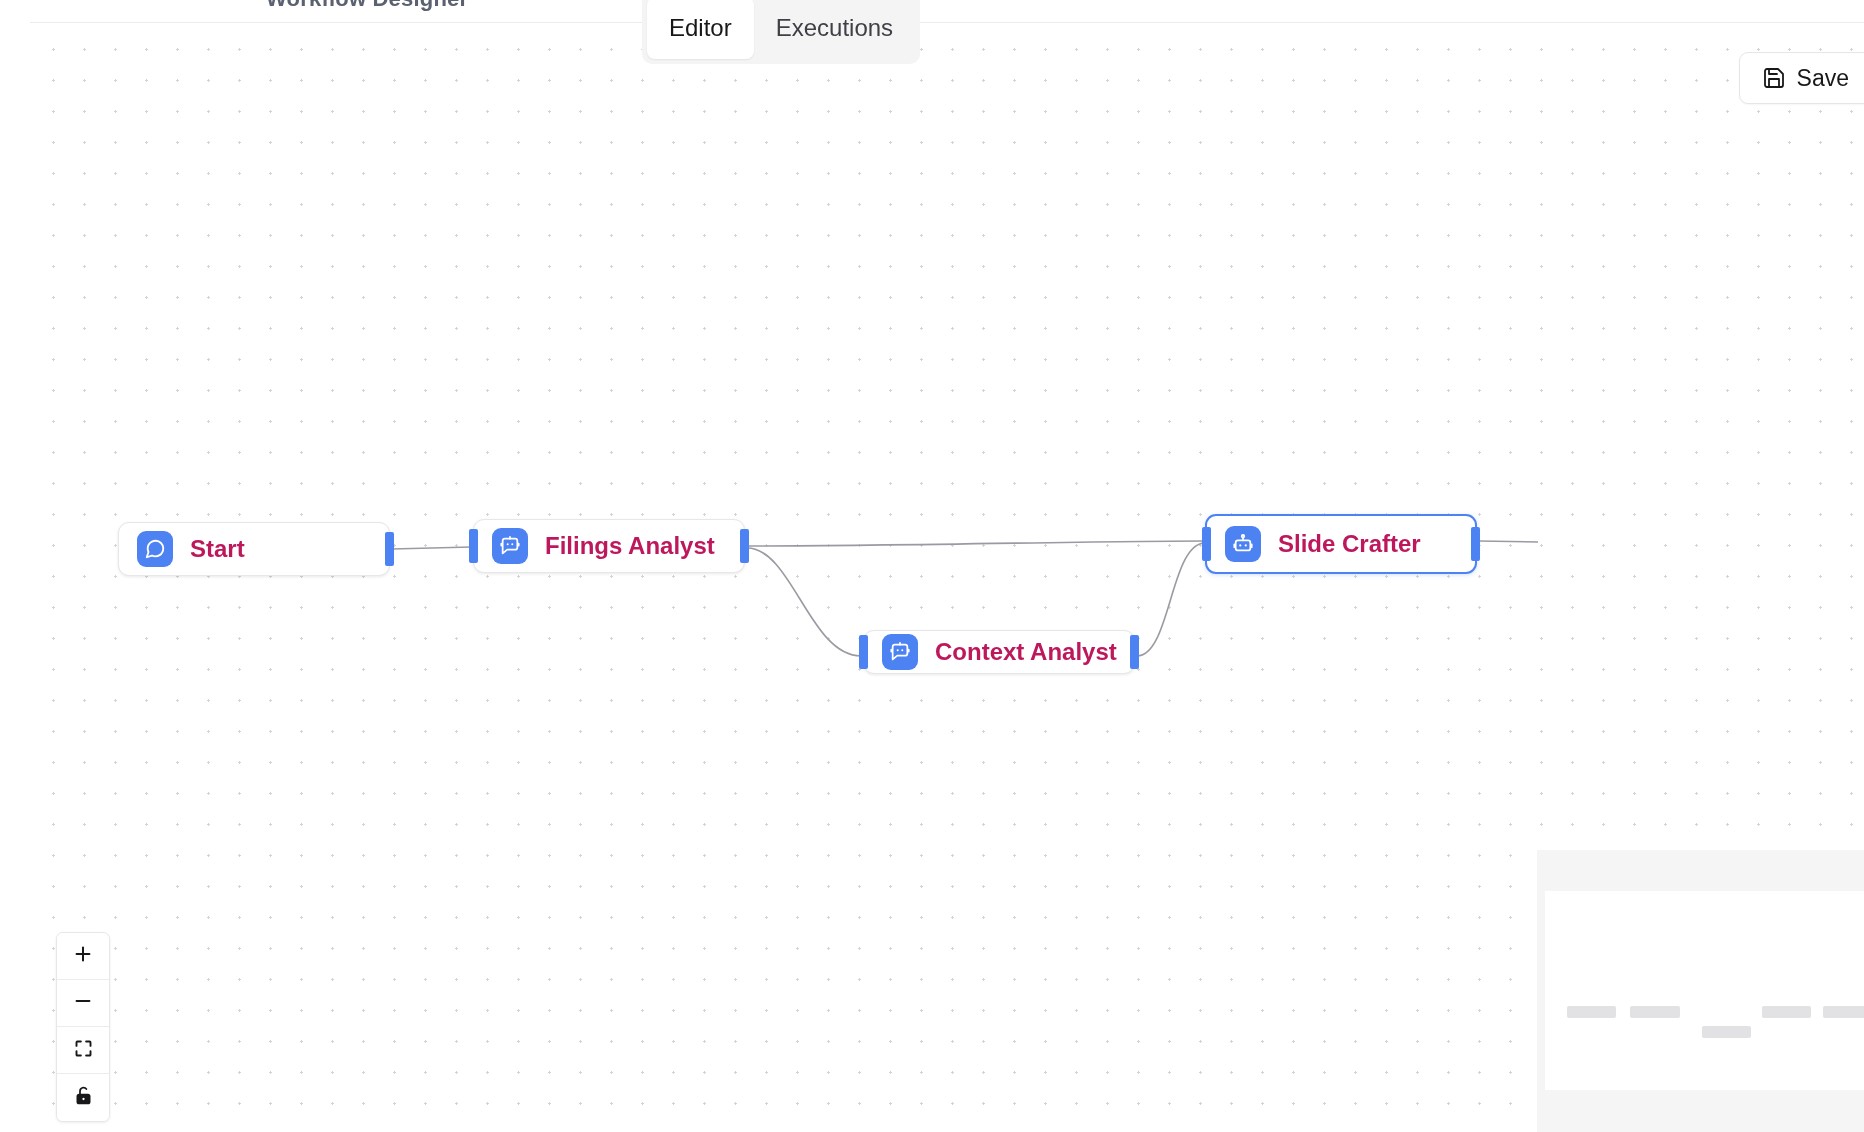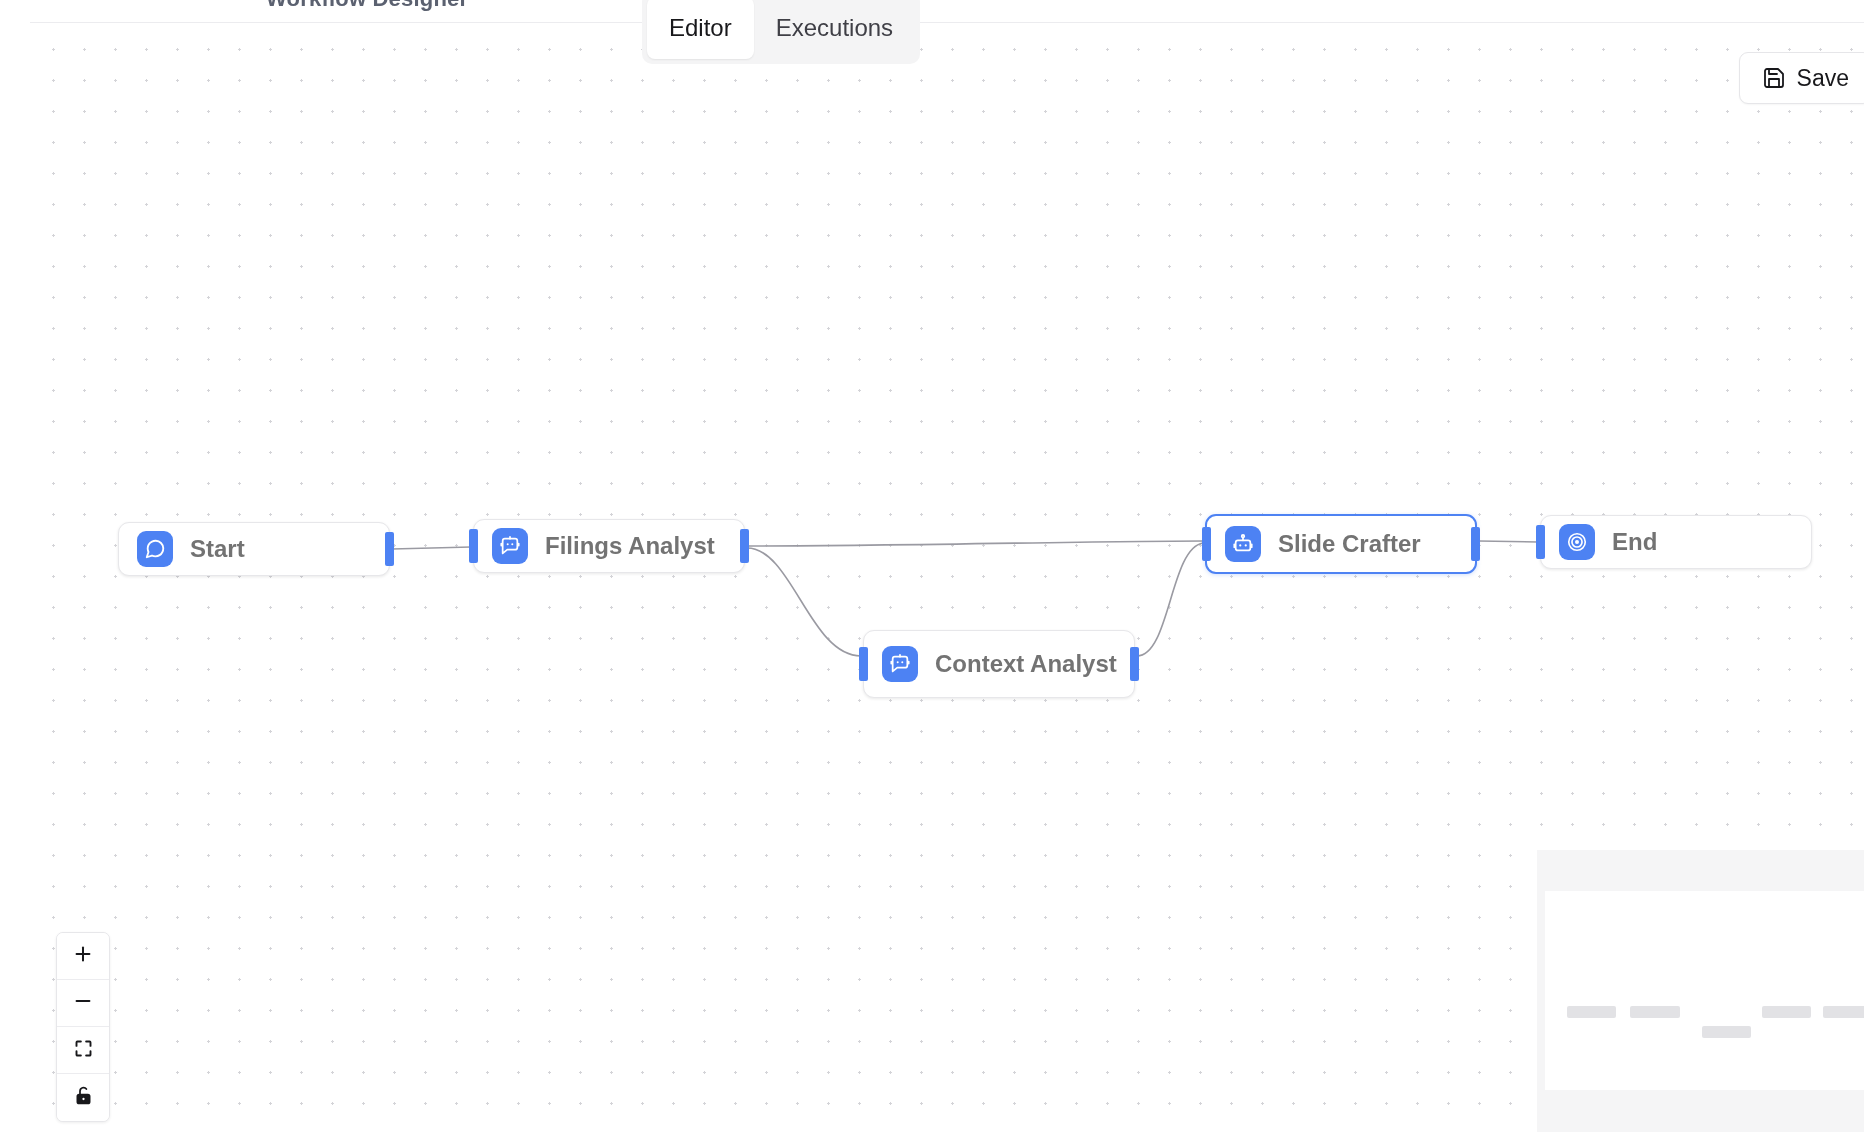--- a/index.html
+++ b/index.html
@@ -134,41 +134,41 @@
     background: #4d82f3;
     display: flex;
     align-items: center;
     justify-content: center;
     flex: 0 0 auto;
   }
   .node-label {
     margin-left: 17px;
     font-size: 24px;
     font-weight: 700;
-    color: #737373;
+    color: #be185d;
     white-space: nowrap;
   }
 
   .handle {
     position: absolute;
     width: 9px;
     height: 34px;
     background: #4d82f3;
     border-radius: 2px;
     top: 50%;
     transform: translateY(-50%);
     z-index: 25;
   }
   .handle.left  { left: -5px; }
   .handle.right { right: -5px; }
 
   
   #node-start    { left: 88px;  top: 522px; width: 272px; height: 54px; }
   #node-filings  { left: 443px; top: 519px; width: 272px; height: 54px; }
-  #node-context  { left: 833px; top: 630px; width: 272px; height: 68px; }
+  #node-context  { left: 833px; top: 630px; width: 272px; height: 44px; }
   #node-slide    { left: 1175px;top: 514px; width: 272px; height: 60px; }
   #node-end      { left: 1510px;top: 515px; width: 272px; height: 54px; }
 
   
   .edges {
     position: absolute;
     left: 0; top: 0;
     width: 1864px; height: 1132px;
     z-index: 10;
     pointer-events: none;
@@ -318,31 +318,20 @@
         <path d="M21.5 12.5v3"></path>
         <circle cx="9" cy="13.5" r="1.2" fill="#ffffff" stroke="none"></circle>
         <circle cx="15" cy="13.5" r="1.2" fill="#ffffff" stroke="none"></circle>
       </svg>
     </div>
     <div class="node-label">Slide Crafter</div>
     <div class="handle left"></div>
     <div class="handle right"></div>
   </div>
 
-  <div class="node" id="node-end">
-    <div class="node-icon">
-      <svg width="22" height="22" viewBox="0 0 24 24" fill="none" stroke="#ffffff" stroke-width="1.8">
-        <circle cx="12" cy="12" r="9"></circle>
-        <circle cx="12" cy="12" r="5.5"></circle>
-        <circle cx="12" cy="12" r="2.2" fill="#ffffff" stroke="none"></circle>
-      </svg>
-    </div>
-    <div class="node-label">End</div>
-    <div class="handle left"></div>
-  </div>
 
   <div class="controls">
     <div class="ctrl">
       <span>
         <svg width="22" height="22" viewBox="0 0 24 24" fill="none" stroke="#18181b" stroke-width="2.2" stroke-linecap="round">
           <line x1="12" y1="5" x2="12" y2="19"></line>
             <line x1="5" y1="12" x2="19" y2="12"></line>
         </svg>
       </span>
     </div>

